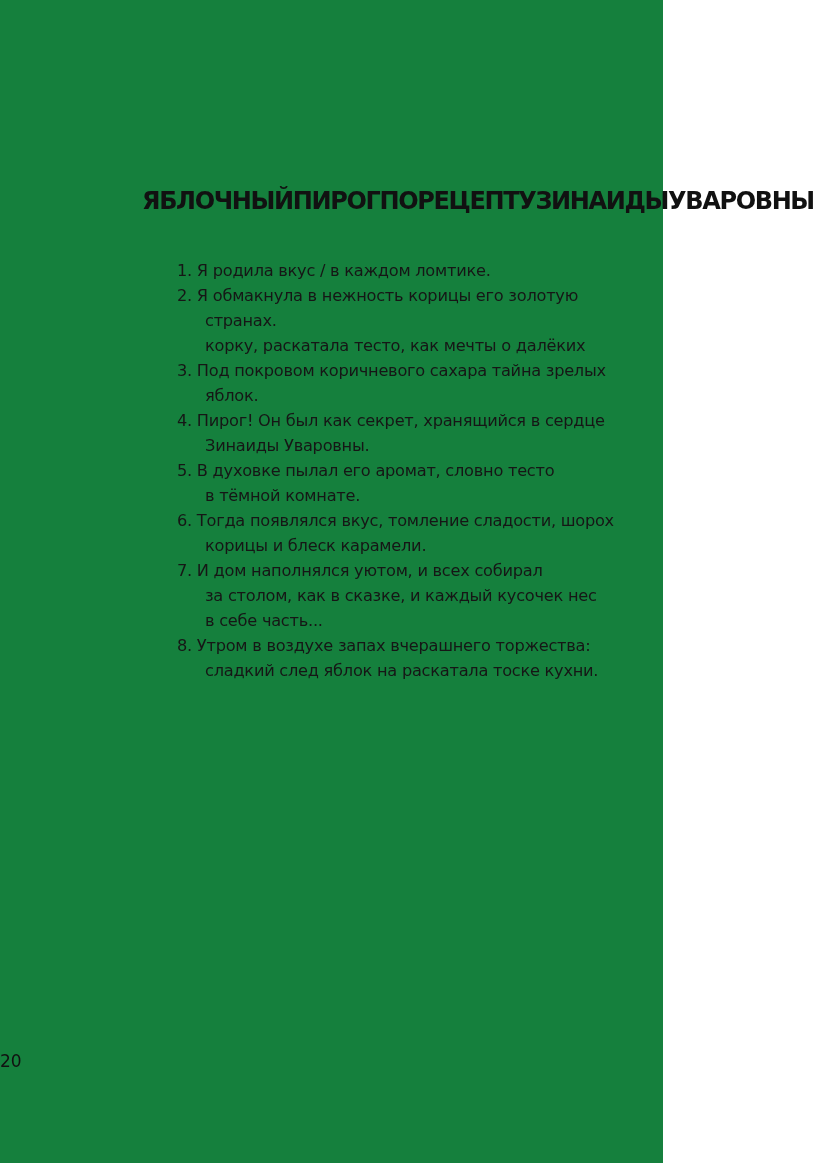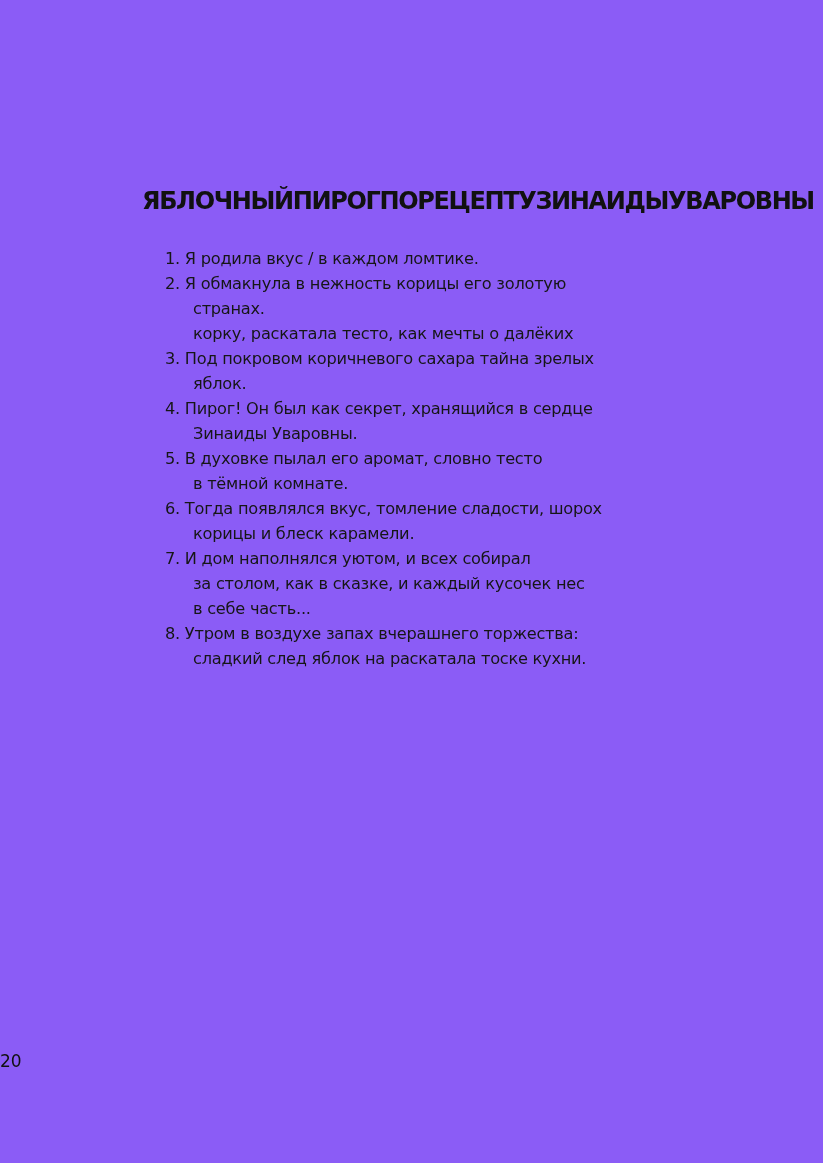--- a/index.html
+++ b/index.html
@@ -11,42 +11,42 @@
       width: 823px;
       height: 1163px;
       position: relative;
       overflow: hidden;
       color: #111111;
       font-family: "DejaVu Sans", sans-serif;
     }
     .page {
       position: absolute;
       left: 0; top: 0;
-      width: 823px;
+      width: 663px;
       height: 1163px;
-      background: #8b5cf6;
+      background: #15803d;
     }
     .title {
       position: absolute;
       left: 142px;
       top: 186px;
       margin: 0;
       font-family: "DejaVu Sans", sans-serif;
       font-weight: bold;
       font-size: 24px;
       letter-spacing: -1.35px;
       line-height: 30px;
       white-space: nowrap;
       color: #111111;
     }
     .poem {
       position: absolute;
       left: 165px;
       top: 246px;
-      margin: 0;
+      margin: 12px;
       padding: 0;
       list-style: none;
       font-size: 16.2px;
       line-height: 25px;
       letter-spacing: -0.25px;
       color: #161616;
     }
     .stanza {
       margin: 0;
       padding: 0;

